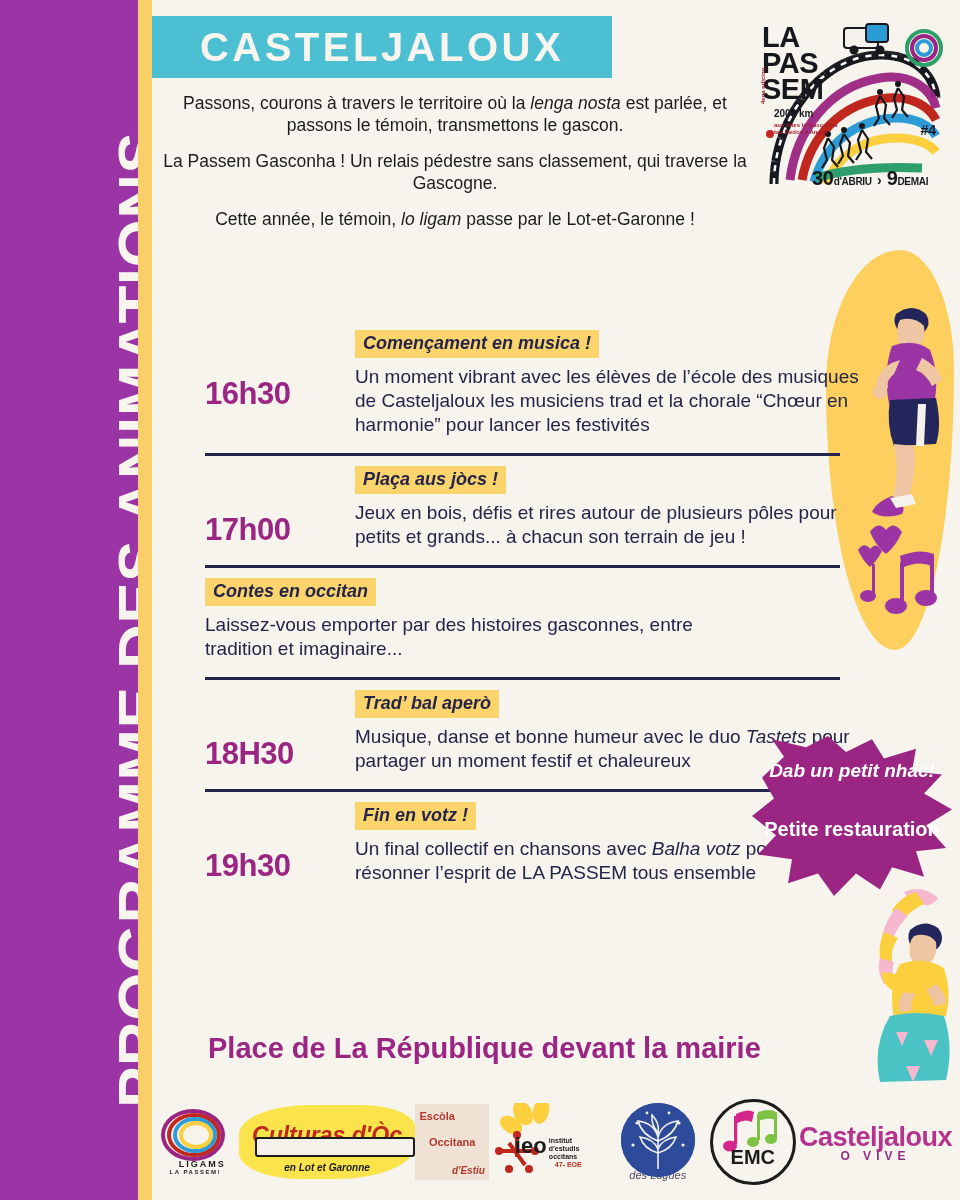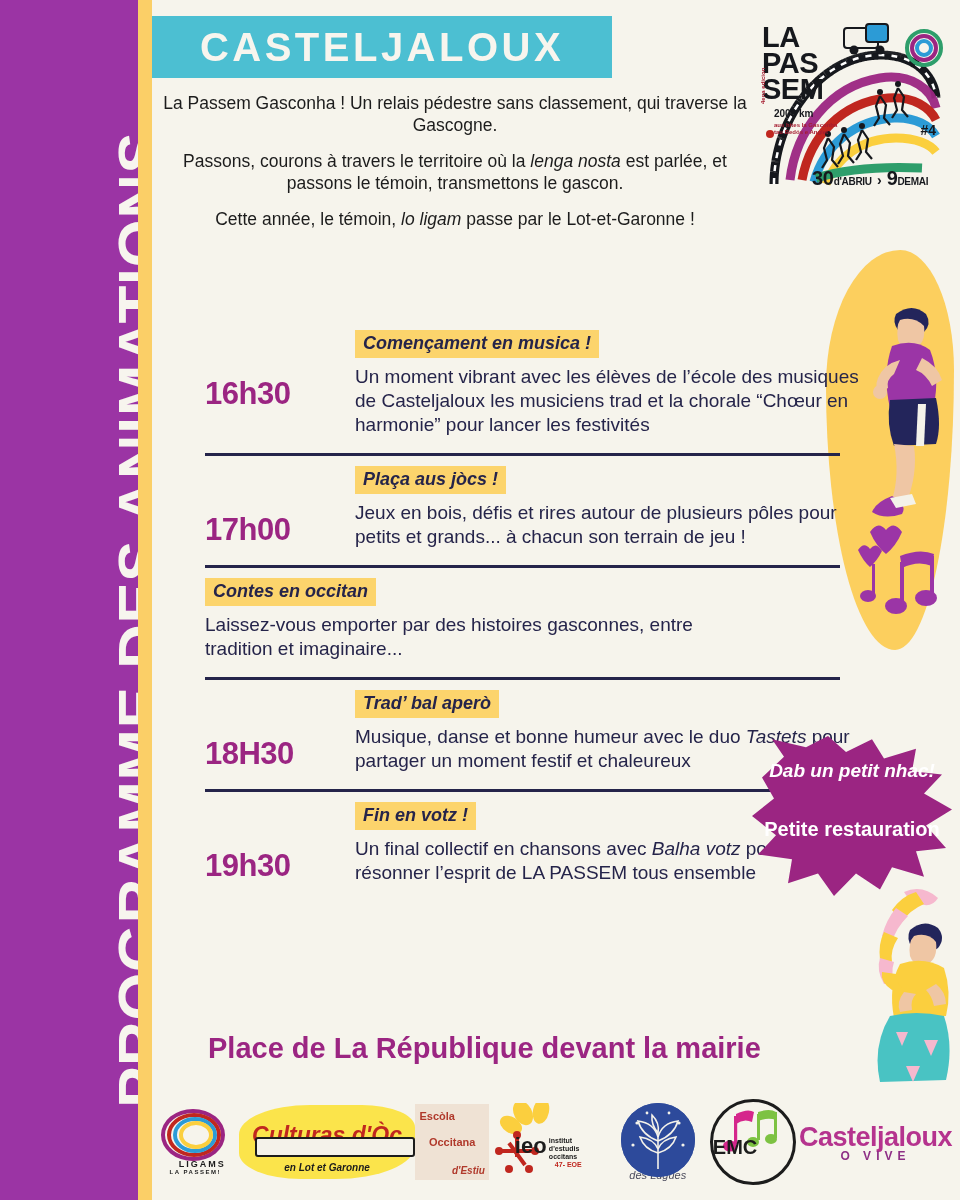--- a/index.html
+++ b/index.html
@@ -357,22 +357,22 @@
     font-size: 11px; color: #4A4A5C; font-style: italic; margin-top: -8px;
   }
 
   .lg-emc { width: 98px; }
   .emc-circle {
     width: 80px; height: 80px; margin: 0 auto;
     border: 3px solid #1C1C1C; border-radius: 50%;
     position: relative;
   }
   .emc-word {
-    position: absolute; left: 0; right: 0; bottom: 23px;
-    text-align: left; font-size: 20px; font-weight: 600; color: #1C1C1C;
+    position: absolute; left: 0; right: 0; bottom: 13px;
+    text-align: center; font-size: 20px; font-weight: 600; color: #1C1C1C;
   }
 
   .lg-castel { width: 158px; position: relative; }
   .cj-name {
     font-size: 27px; font-weight: 700; color: #B5338E; letter-spacing: -0.5px;
   }
   .cj-sub {
     font-size: 12px; font-weight: 700; color: #8E2F86; letter-spacing: 5px;
     margin-top: -4px;
   }
@@ -443,22 +443,22 @@
     </div>
     <div class="pl-hash">#4</div>
     <div class="pl-dates">
       <span>30</span><span class="sm">d'ABRIU</span>
       <span class="chev">›</span>
       <span>9</span><span class="sm">DE</span><span class="sm">MAI</span>
     </div>
   </div>
 
   <div class="intro">
+    <p><span>Passons, courons à travers le territoire où la </span><i>lenga nosta</i><span> est parlée, et passons le témoin, transmettons le gascon.</span></p>
     <p>La Passem Gasconha ! Un relais pédestre sans classement, qui traverse la Gascogne.</p>
-    <p><span>Passons, courons à travers le territoire où la </span><i>lenga nosta</i><span> est parlée, et passons le témoin, transmettons le gascon.</span></p>
     <p><span>Cette année, le témoin, </span><i>lo ligam</i><span> passe par le Lot-et-Garonne !</span></p>
   </div>
 
 
   <div class="blob"></div>
   <svg class="runner" width="100" height="330" viewBox="0 0 100 330">
     <path d="M40,14 q16,-12 30,0 q6,10 -2,18 q-14,8 -26,-2 q-6,-8 -2,-16 z" fill="#23255B"></path>
     <path d="M44,20 q14,-4 24,6 q2,16 -8,22 q-14,4 -18,-8 q-2,-14 2,-20 z" fill="#EFC6A4"></path>
     <path d="M36,46 q22,-8 38,4 q10,26 4,54 l-44,4 q-8,-34 2,-62 z" fill="#9B35A6"></path>
     <path d="M34,100 l46,-2 q6,28 0,46 l-42,2 q-8,-22 -4,-46 z" fill="#23255B"></path>

